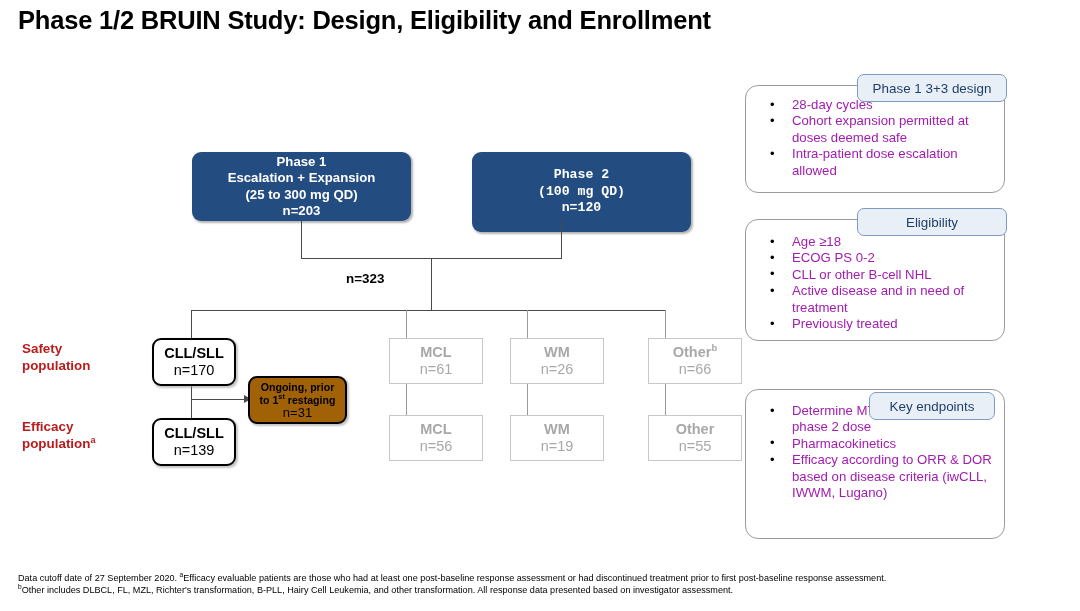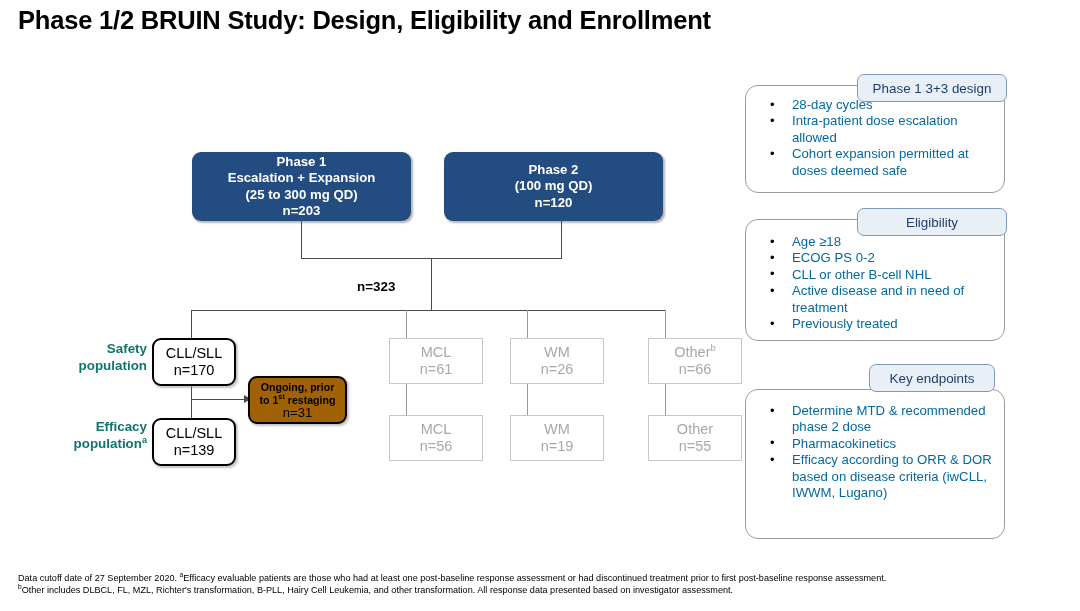--- a/index.html
+++ b/index.html
@@ -51,21 +51,21 @@
   }
   .fbox.black{
     border:2.4px solid #000;border-radius:9px;
     box-shadow:1.5px 1.5px 2px rgba(140,140,140,.5);
   }
   .fbox.grayb{
     border:1.2px solid #c8c8c8;
     color:#a8a8a8;
     margin-left:29px;
   }
-  .fbox .l1{font-size:14.5px;font-weight:normal;line-height:17px;}
+  .fbox .l1{font-size:14.5px;font-weight:bold;line-height:17px;}
   .fbox .l2{font-size:14.5px;font-weight:normal;line-height:17px;}
   .fbox.grayb .l1,.fbox.grayb .l2{color:#a8a8a8;}
   .fbox .l1 sup{font-size:9.5px;vertical-align:super;line-height:0;}
 
   .ongoing{
     position:absolute;
     border:2.2px solid #000;border-radius:9px;background:#a16207;
     display:flex;flex-direction:column;align-items:center;justify-content:center;
     text-align:center;
     box-shadow:1.5px 1.5px 2px rgba(140,140,140,.5);
@@ -74,22 +74,22 @@
   .ongoing .o2{font-size:13px;font-weight:normal;line-height:13px;}
   .ongoing .o1 sup{font-size:7.3px;vertical-align:super;line-height:0;}
 
   
   .nlabel{
     position:absolute;font-size:13.4px;font-weight:bold;color:#000;
   }
 
   
   .rowlabel{
-    position:absolute;text-align:right;
-    font-size:13.4px;font-weight:bold;line-height:16.5px;color:#0f766e;
+    position:absolute;text-align:left;
+    font-size:13.4px;font-weight:bold;line-height:16.5px;color:#b91c1c;
   }
   .rowlabel sup{font-size:9px;vertical-align:super;line-height:0;}
 
   
   .arrowline{position:absolute;height:1.3px;background:#4a4a4a;}
   .arrowhead{
     position:absolute;width:0;height:0;
     border-top:4.2px solid transparent;
     border-bottom:4.2px solid transparent;
     border-left:7px solid #4a4a4a;
@@ -100,21 +100,21 @@
     position:absolute;
     border:1.1px solid #9b9b9b;
     border-radius:13px;
     background:#fff;
   }
   .callout ul{
     list-style:none;margin:0;padding:0;
   }
   .callout li{
     position:relative;
-    font-size:13.2px;line-height:16.4px;color:#0369a1;
+    font-size:13.2px;line-height:16.4px;color:#a21caf;
     padding-left:46px;
     margin-bottom:0px;
   }
   .callout li::before{
     content:"\2022";
     position:absolute;left:24px;top:-0.5px;
     font-size:13px;color:#000;
   }
   .tab{
     position:absolute;
@@ -144,37 +144,37 @@
 
   <div class="bluebox" style="left:192px;top:152px;width:219px;height:69px;">
     <div>
       <span>Phase 1</span>
       <span>Escalation + Expansion</span>
       <span>(25 to 300 mg QD)</span>
       <span>n=203</span>
     </div>
   </div>
 
-  <div class="bluebox" style="left:444px;top:152px;width:219px;height:69px;">
+  <div class="bluebox" style="left:472px;top:152px;width:219px;height:80px;font-family:Liberation Mono, monospace;">
     <div>
       <span>Phase 2</span>
       <span>(100 mg QD)</span>
       <span>n=120</span>
     </div>
   </div>
 
   <div class="ln v" style="left:301px;top:221px;height:37px;"></div>
 
   <div class="ln v" style="left:561px;top:221px;height:37px;"></div>
 
   <div class="ln h" style="left:301px;top:258px;width:261px;"></div>
 
   <div class="ln v" style="left:431px;top:258px;height:52px;"></div>
 
-  <div class="nlabel" style="left:357px;top:271px;margin-top:8px;">n=323</div>
+  <div class="nlabel" style="left:346px;top:271px;">n=323</div>
 
   <div class="ln h" style="left:191px;top:310px;width:475px;"></div>
 
   <div class="ln v" style="left:191px;top:310px;height:28px;"></div>
   <div class="ln v gray" style="left:406px;top:310px;height:28px;"></div>
   <div class="ln v gray" style="left:527px;top:310px;height:28px;"></div>
   <div class="ln v gray" style="left:665px;top:310px;height:28px;"></div>
 
   <div class="ln v" style="left:191px;top:382px;height:36px;"></div>
   <div class="ln v gray" style="left:406px;top:382px;height:33px;"></div>
@@ -237,37 +237,37 @@
 
   <div class="fbox grayb" style="left:619px;top:415px;width:92px;height:44px;">
     <div class="l1"><span>Other</span></div>
     <div class="l2">n=55</div>
   </div>
 
   <div class="tab" style="left:857px;top:74px;width:148px;height:26px;">Phase 1 3+3 design</div>
   <div class="callout" style="left:745px;top:85px;width:258px;height:106px;">
     <ul style="padding-top:11px;">
       <li>28-day cycles</li>
+      <li>Cohort expansion permitted at doses deemed safe</li>
       <li>Intra-patient dose escalation allowed</li>
-      <li>Cohort expansion permitted at doses deemed safe</li>
     </ul>
   </div>
 
   <div class="tab" style="left:857px;top:208px;width:148px;height:26px;">Eligibility</div>
   <div class="callout" style="left:745px;top:219px;width:258px;height:120px;">
     <ul style="padding-top:14px;">
       <li>Age ≥18</li>
       <li>ECOG PS 0-2</li>
       <li>CLL or other B-cell NHL</li>
       <li>Active disease and in need of treatment</li>
       <li>Previously treated</li>
     </ul>
   </div>
 
-  <div class="tab" style="left:869px;top:364px;width:124px;height:26px;">Key endpoints</div>
+  <div class="tab" style="left:869px;top:392px;width:124px;height:26px;">Key endpoints</div>
   <div class="callout" style="left:745px;top:389px;width:258px;height:148px;">
     <ul style="padding-top:13px;">
       <li>Determine MTD &amp; recommended phase 2 dose</li>
       <li>Pharmacokinetics</li>
       <li>Efficacy according to ORR &amp; DOR based on disease criteria (iwCLL, IWWM, Lugano)</li>
     </ul>
   </div>
 
   <div class="footnote" style="top:573px;">
     <span>Data cutoff date of 27 September 2020. </span><sup>a</sup><span>Efficacy evaluable patients are those who had at least one post-baseline response assessment or had discontinued treatment prior to first post-baseline response assessment.</span>

